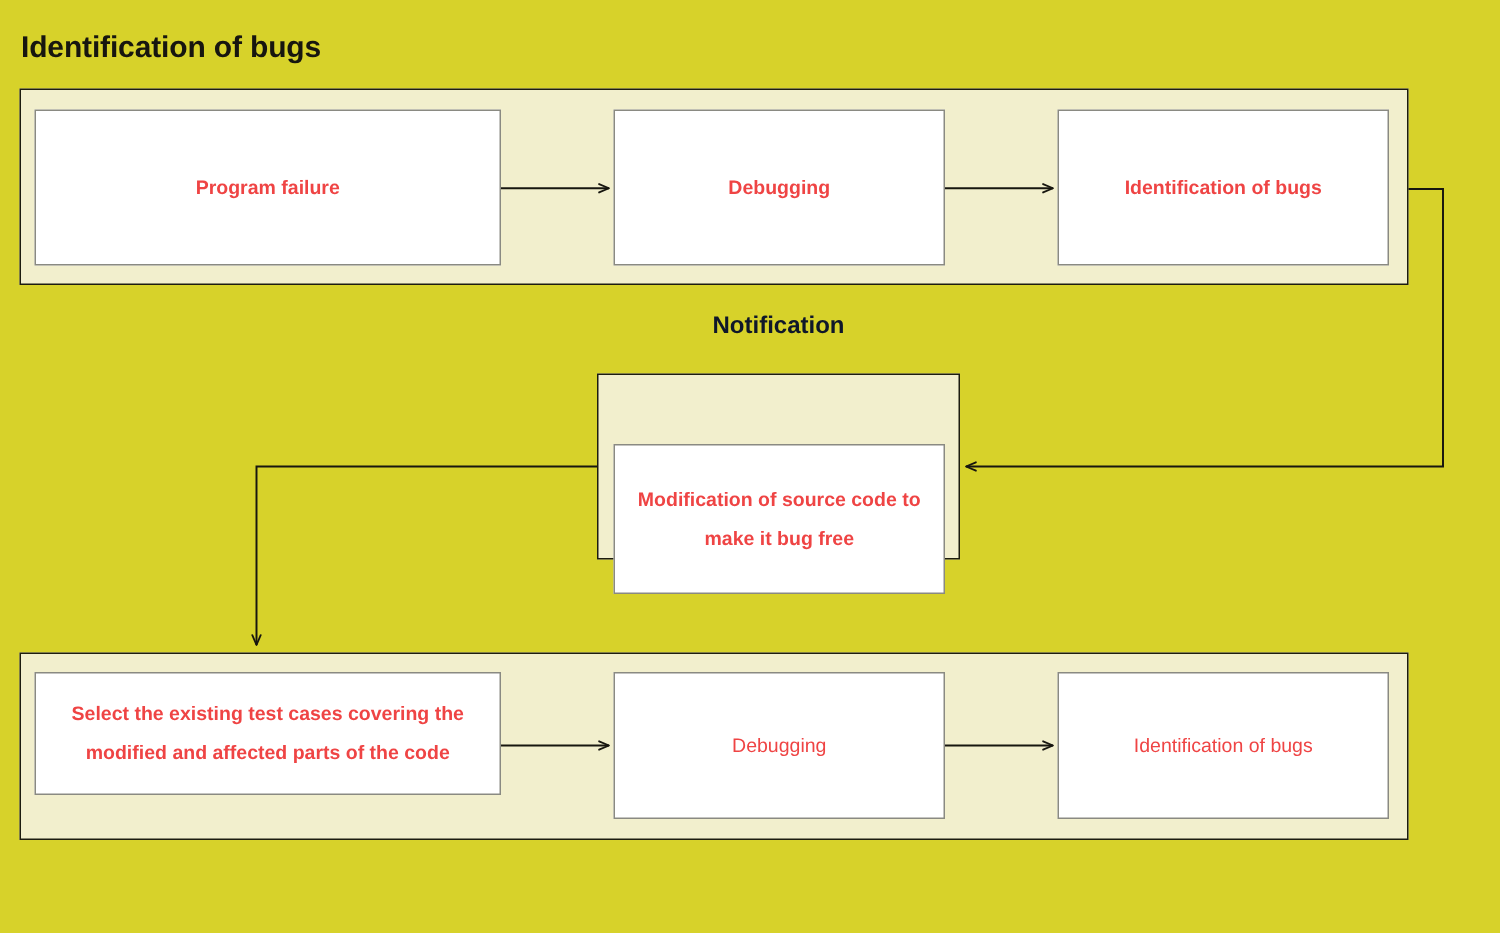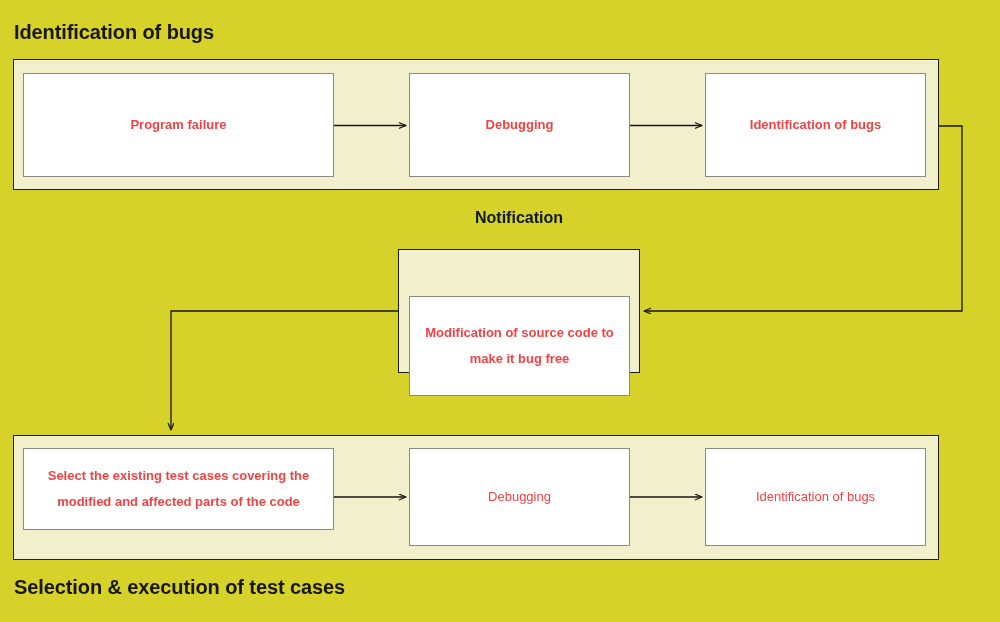--- a/index.html
+++ b/index.html
@@ -118,21 +118,20 @@
 </style>
 </head>
 <body>
 
 <div id="canvas">
 
   <div class="section-caption" id="caption-top">Identification of bugs</div>
 
   <div id="caption-notification">Notification</div>
 
-  <div class="section-caption" id="caption-bottom">Selection &amp; execution of test cases</div>
 
   <div class="band" id="band-top"></div>
 
   <div class="node" id="node-program-failure">
     <span class="node-label">Program failure</span>
   </div>
 
   <div class="node" id="node-debug-top">
     <span class="node-label">Debugging</span>
   </div>

